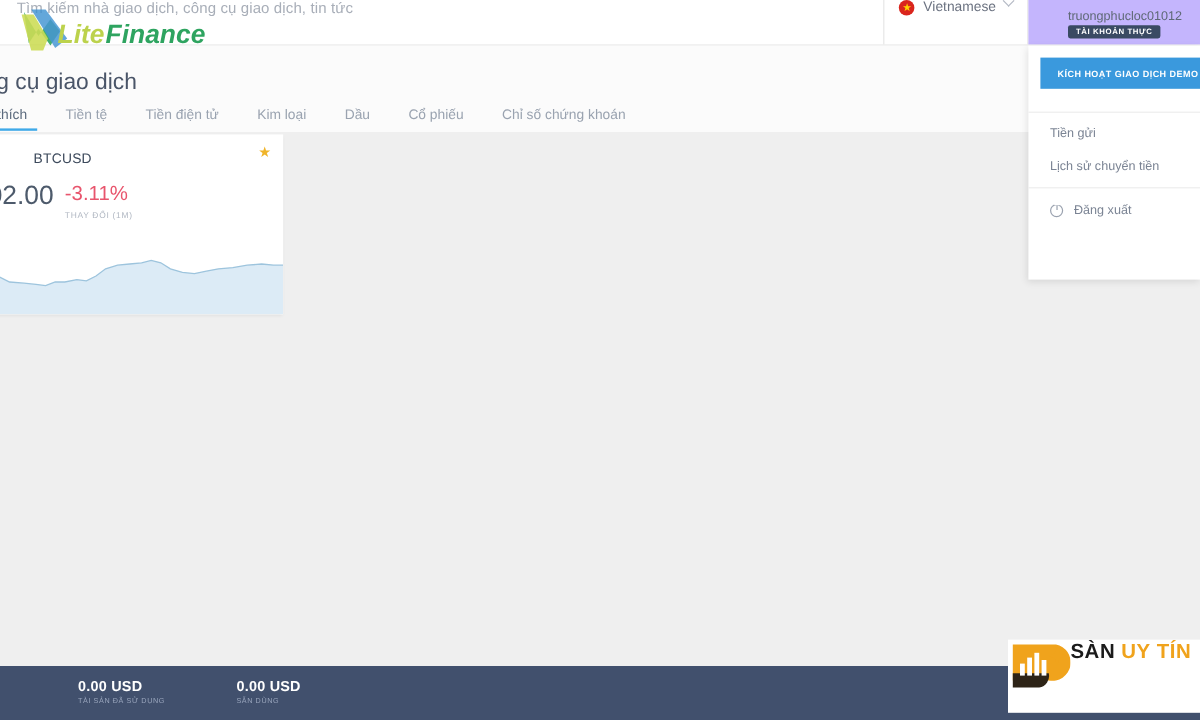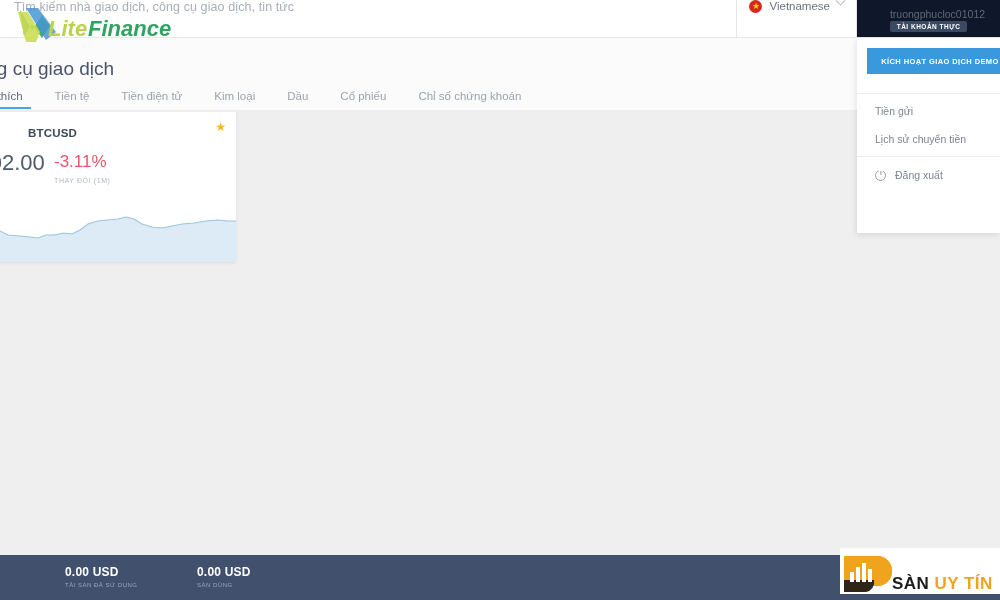--- a/index.html
+++ b/index.html
@@ -42,21 +42,21 @@
   .lang-label { font-size: 11.5px; color: #6b7280; white-space: nowrap; }
   .chev {
     margin-left: auto; width: 7px; height: 7px;
     border-right: 1.4px solid #b3b9c4; border-bottom: 1.4px solid #b3b9c4;
     transform: rotate(45deg) translate(-2px,-2px);
   }
 
   .user-zone {
     flex: 0 0 143px; display: flex; flex-direction: column;
     align-items: center; justify-content: center; gap: 1px;
-    padding-top: 2px; background: #0f172a; cursor: pointer;
+    padding-top: 2px; background: #c4b5fd; cursor: pointer;
   }
   .user-name {
     font-size: 10.5px; color: #5f6977; white-space: nowrap;
     overflow: hidden; width: 140px; text-align: center;
     padding-left: 18px;
   }
   .acct-badge {
     background: #3a4a63; color: #fff; font-size: 6.5px; font-weight: bold;
     letter-spacing: .5px; padding: 2px 7px 2px 7px; border-radius: 2px;
     white-space: nowrap;
@@ -89,21 +89,21 @@
   
   .card {
     position: absolute; left: -42px; top: 112px;
     width: 278px; height: 150px; background: #ffffff;
     box-shadow: 0 1px 3px rgba(0,0,0,.08); overflow: hidden;
   }
   .card-top { position: relative; height: 38px; }
   .card-icons { position: absolute; left: 10px; top: 6px; width: 42px; height: 26px; }
   .card-sym {
     position: absolute; left: 70px; top: 15px;
-    font-size: 11.5px; font-weight: bold; color: #3d4a5c; letter-spacing: .2px;
+    font-size: 11.5px; font-weight: normal; color: #3d4a5c; letter-spacing: .2px;
   }
   .card-star {
     position: absolute; right: 10px; top: 8px;
     color: #f0b429; font-size: 12px; cursor: pointer;
   }
   .card-stats { position: relative; height: 52px; }
   .stat-price {
     position: absolute; left: -5px; top: 0;
     font-size: 22px; color: #4d5a6b; font-weight: 400; white-space: nowrap;
   }
@@ -169,22 +169,22 @@
   .foot-item { position: absolute; top: 10px; }
   .foot-val { font-size: 12px; font-weight: bold; color: #ffffff; letter-spacing: .2px; }
   .foot-lbl { font-size: 6px; color: #9aa6bd; letter-spacing: .5px; margin-top: 3px; }
 
   
   .wm-lite {
     position: absolute; left: 12px; top: 2px; width: 160px; height: 46px;
     pointer-events: none; opacity: .93;
   }
   .wm-san {
-    position: absolute; right: 0; bottom: 6px; width: 160px; height: 46px;
-    background: #ffffff; display: flex; align-items: flex-end;
+    position: absolute; right: 0; bottom: 6px; width: 160px; height: 61px;
+    background: #ffffff; display: flex; align-items: flex-start;
     overflow: hidden; pointer-events: none;
   }
   .san-logo { width: 52px; height: 42px; flex: 0 0 auto; }
   .san-text {
     font-size: 17px; font-weight: bold; letter-spacing: .5px;
     white-space: nowrap; font-family: "Liberation Sans", sans-serif;
   }
   .san-dark { color: #1b1b1b; }
   .san-orange { color: #f0a31c; }
 </style>

